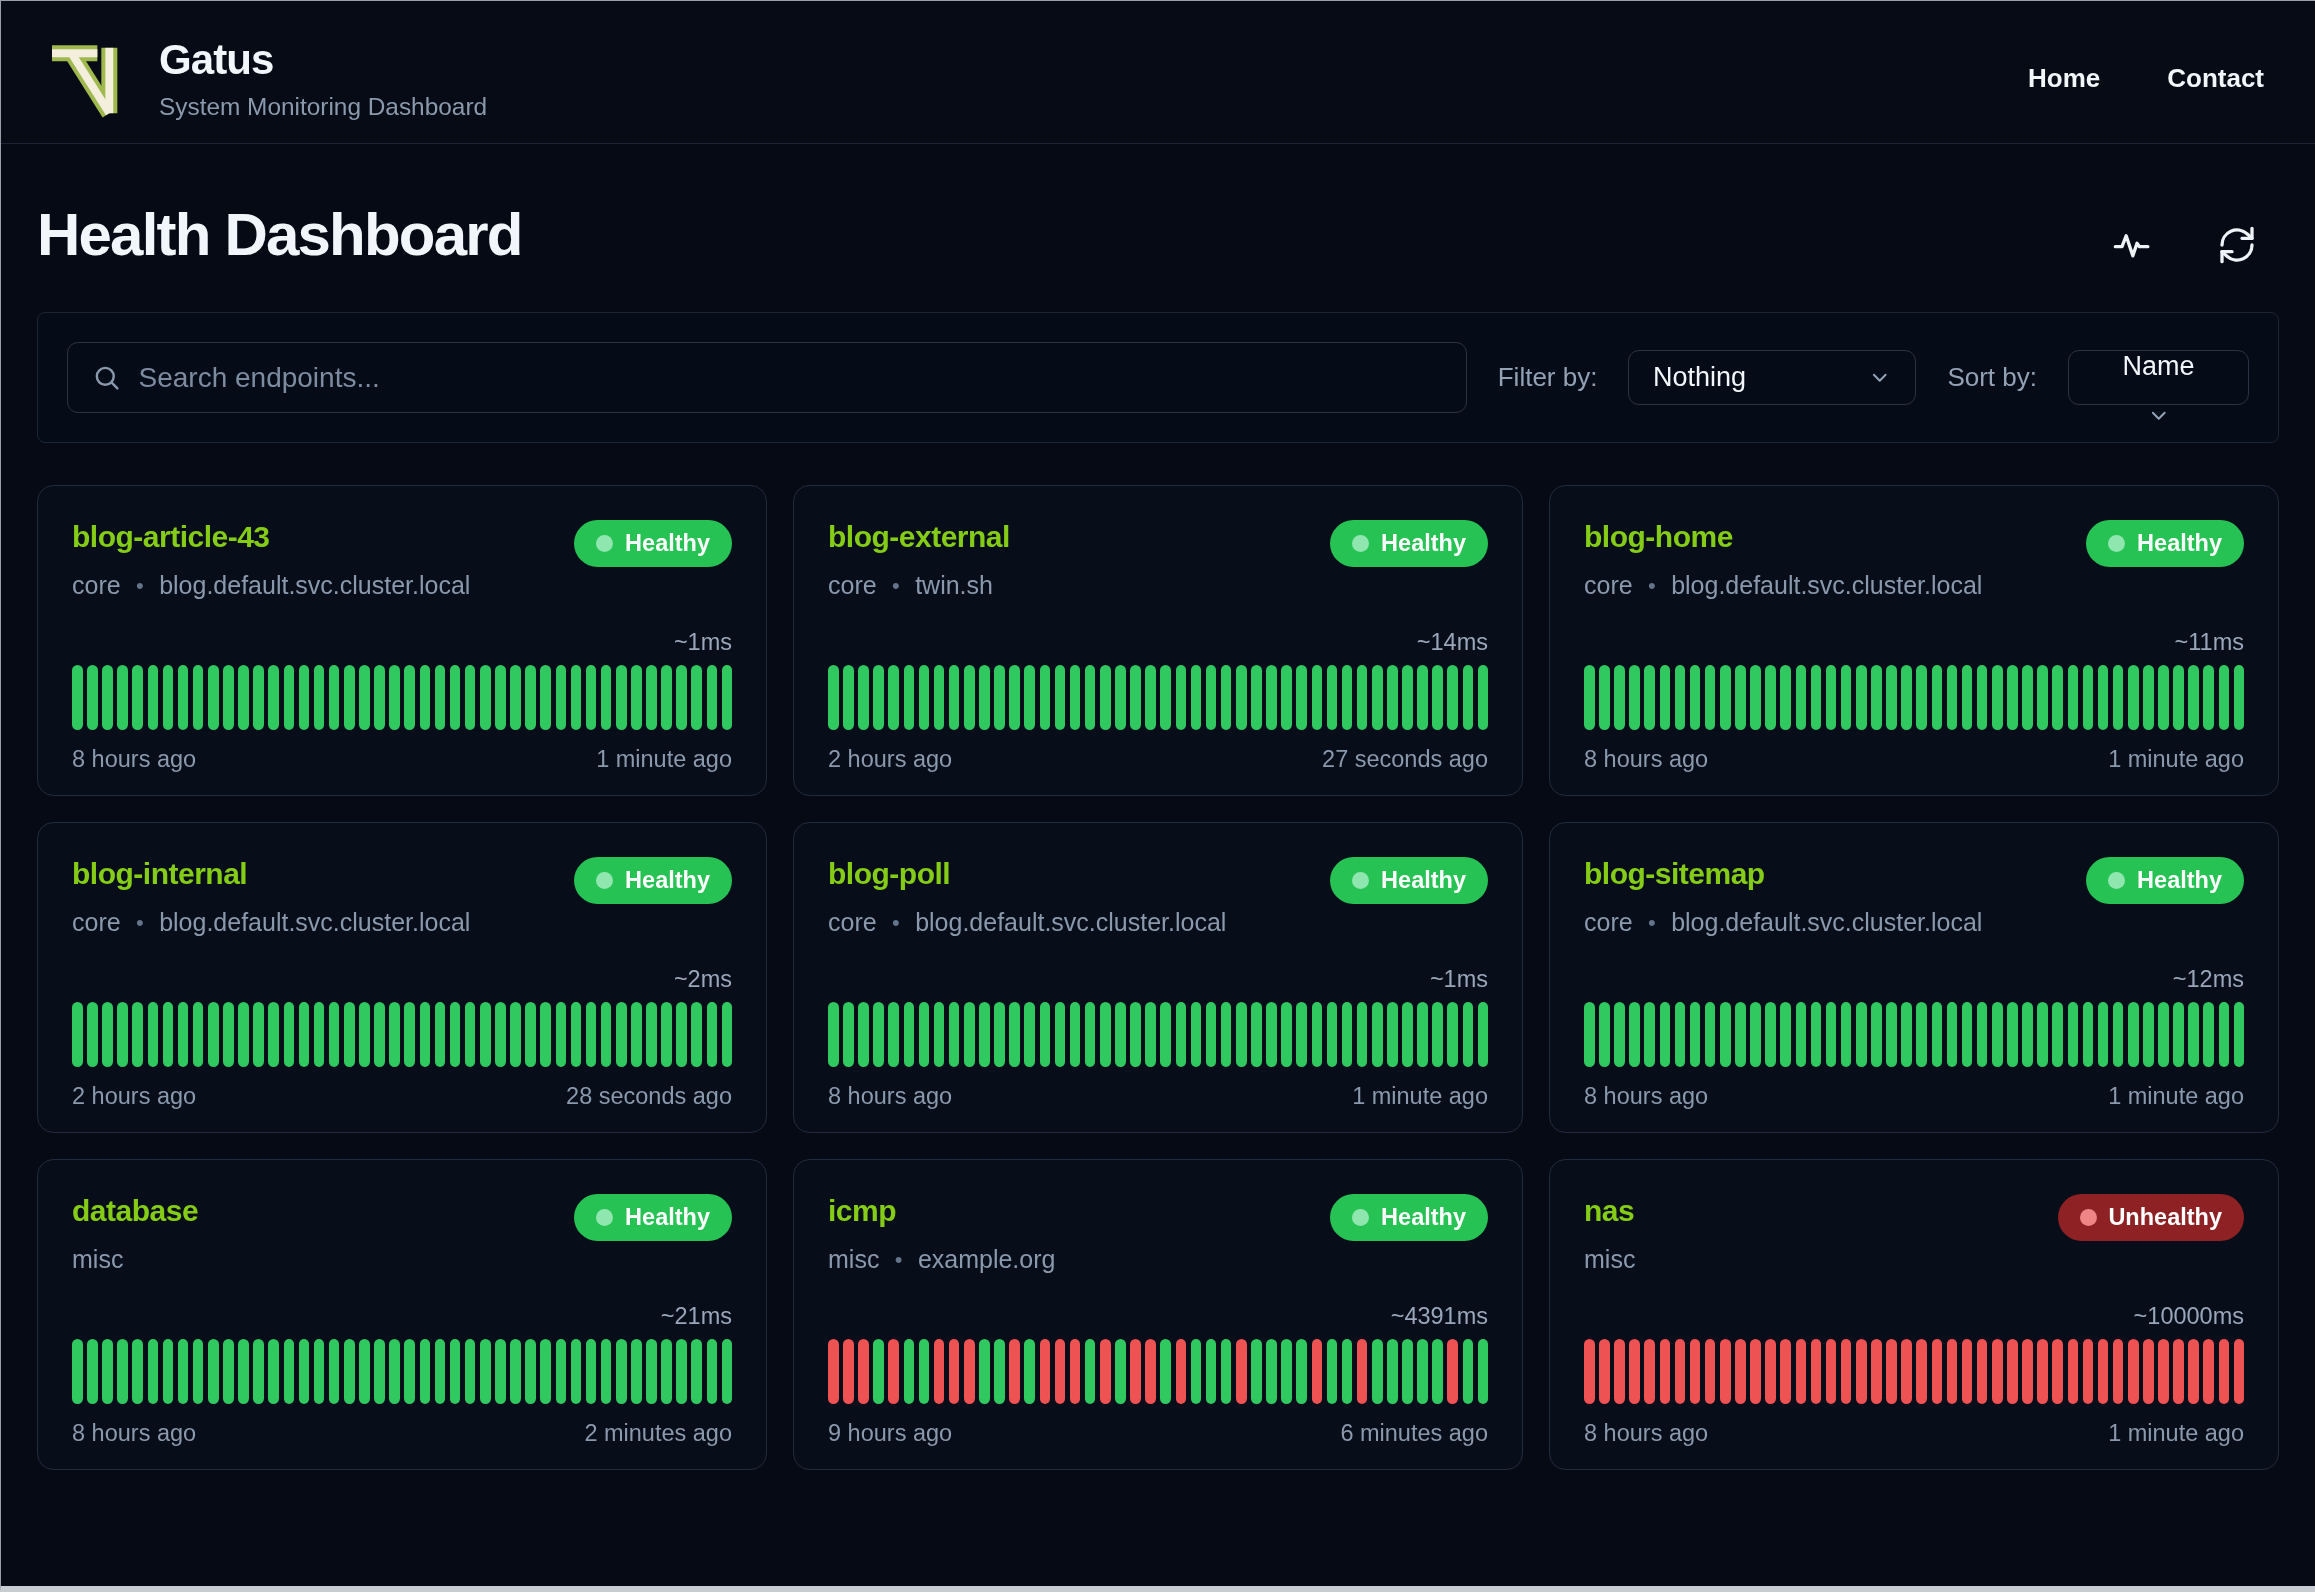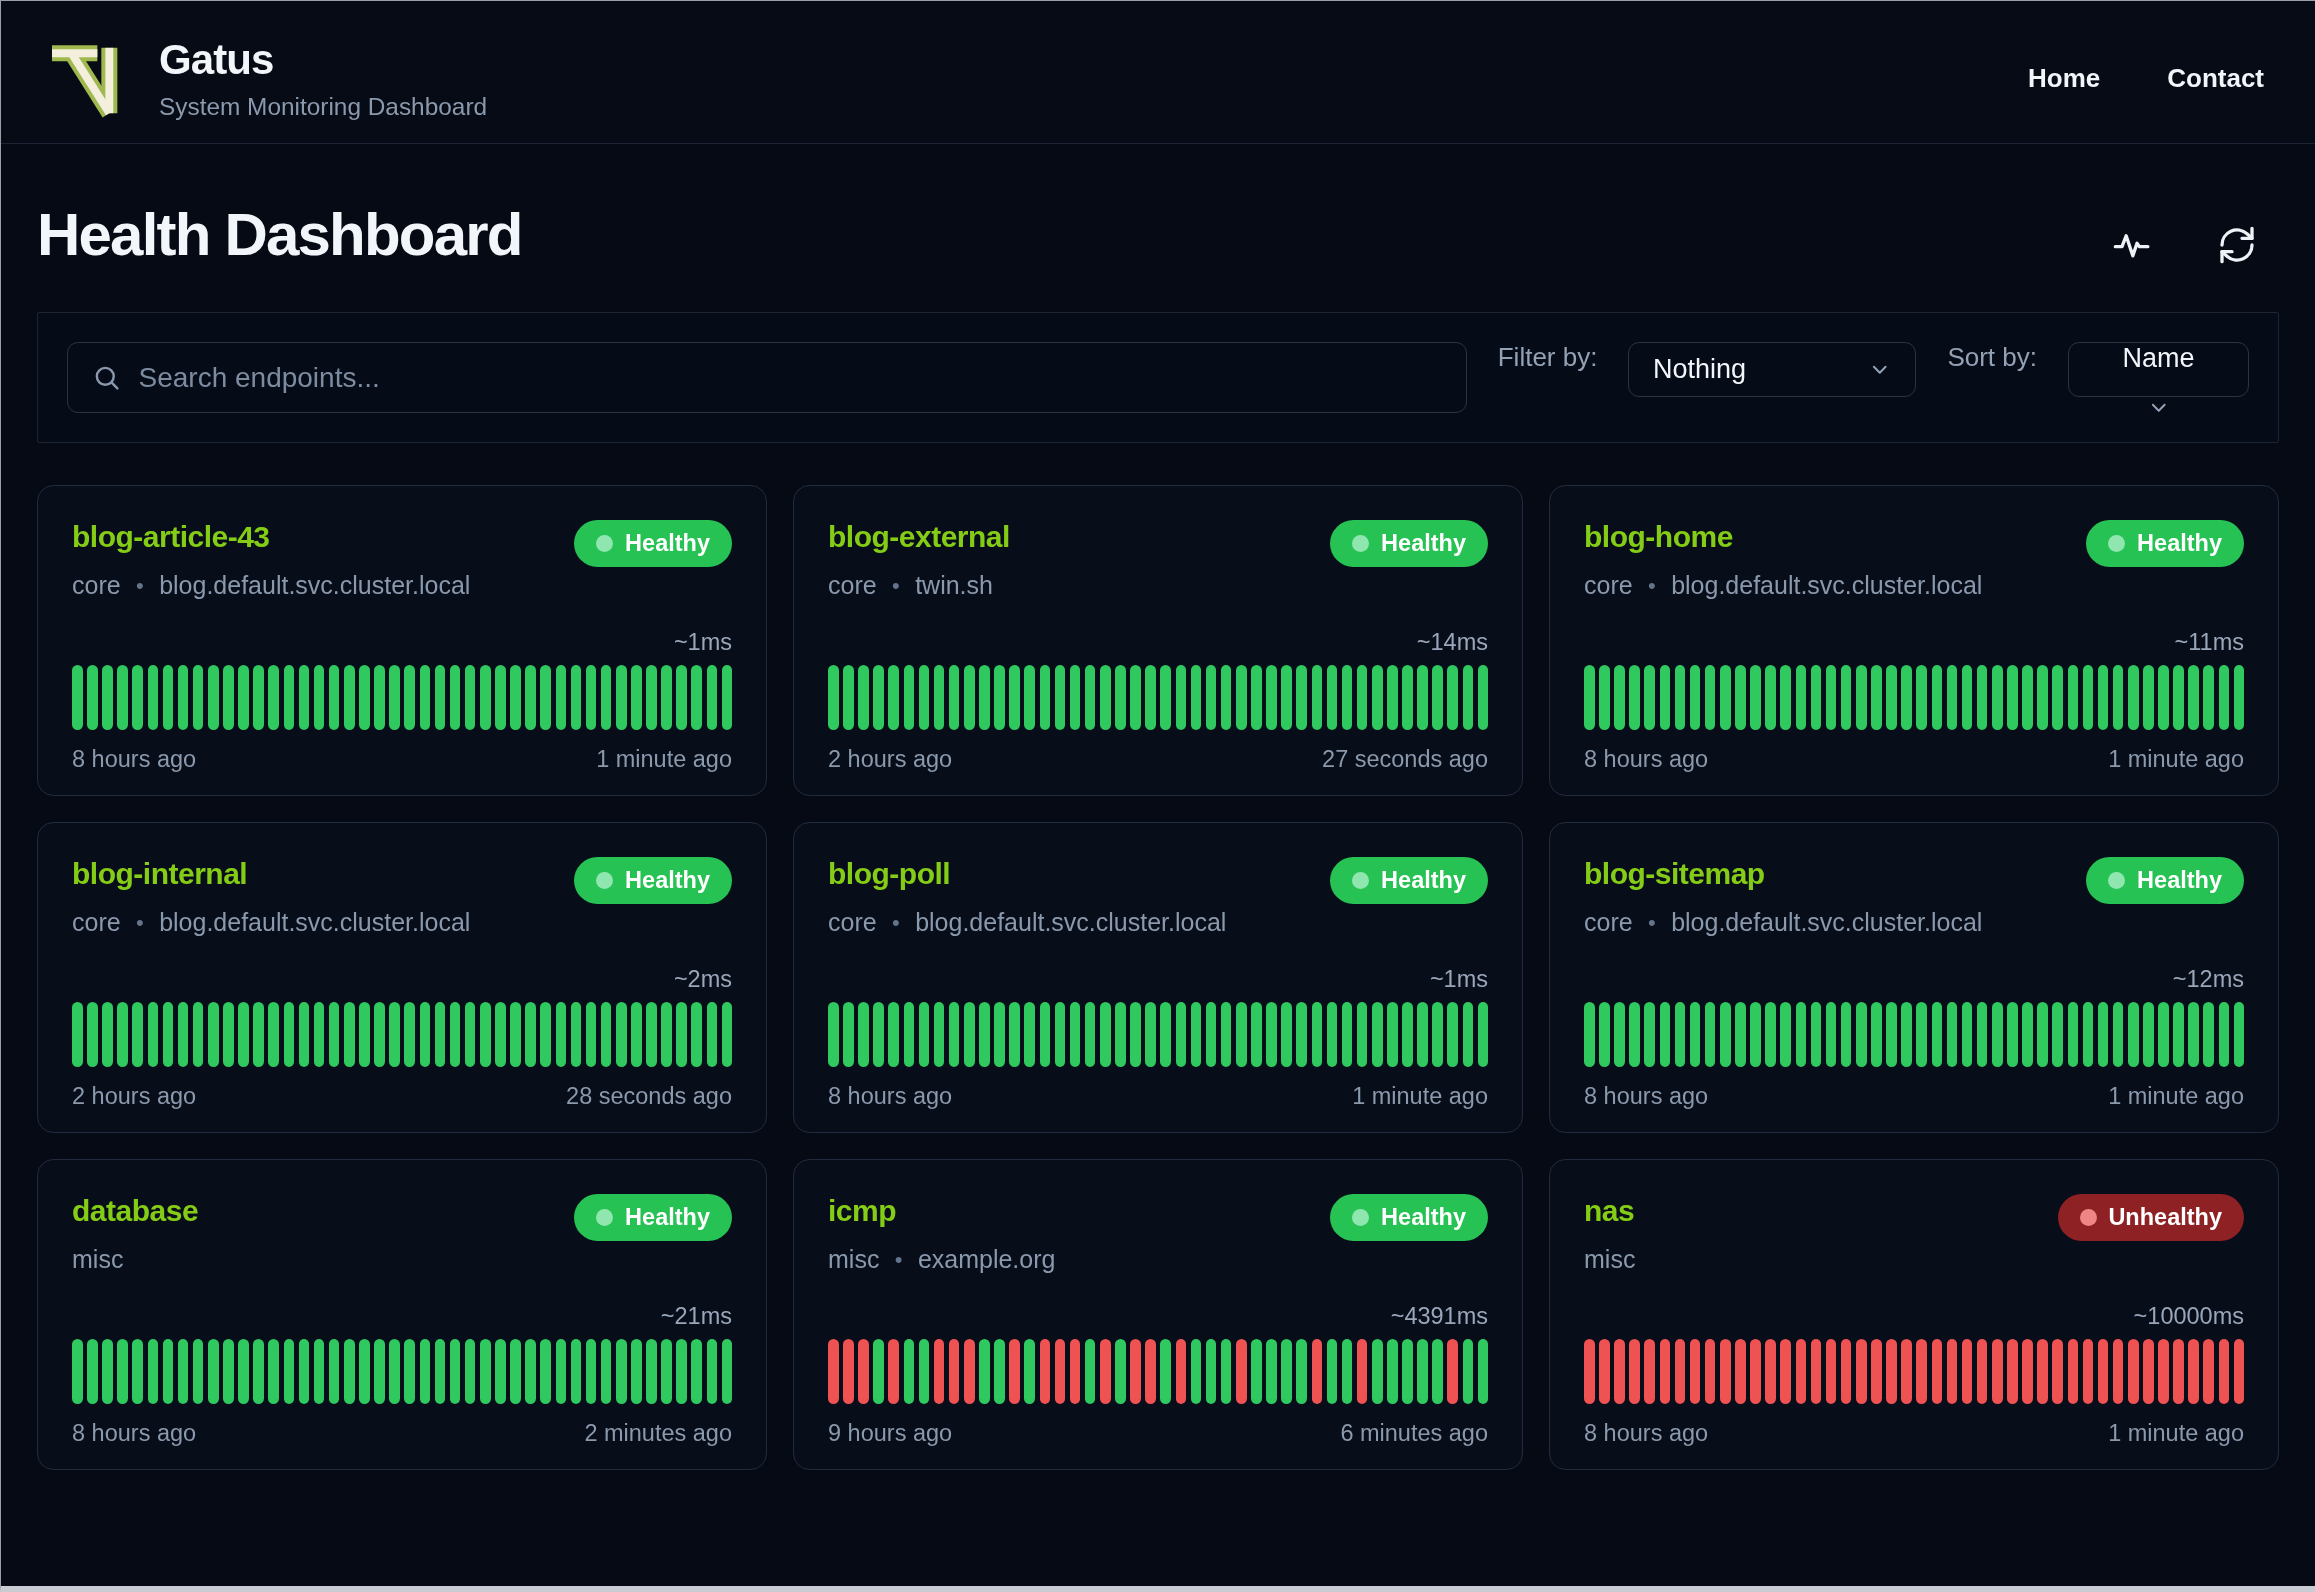--- a/index.html
+++ b/index.html
@@ -52,23 +52,23 @@
   .page-title{font-size:60px;font-weight:800;letter-spacing:-1.8px;}
   .page-sub{margin-top:22px;font-size:27px;color:var(--muted);}
   .head-actions{display:flex;gap:65px;margin-top:25px;margin-right:7.2px;}
   .icon-btn{width:40px;height:40px;color:#eef2f7;cursor:pointer;background:none;border:none;}
   .icon-btn svg{width:40px;height:40px;display:block;}
   
   .toolbar{
     margin:43px 36px 0 36px;
     background:#060c17;
     border:1.8px solid #1d2535;
-    border-radius:2px;
+    border-radius:8px;
     padding:29px;
-    display:flex;align-items:flex-start;gap:31px;
+    display:flex;align-items:center;gap:31px;
   }
   .search-box{
     flex:1;height:71px;
     border:1.8px solid #2a3344;border-radius:11px;
     display:flex;align-items:center;gap:18px;
     padding:0 23.5px;background:transparent;
   }
   .search-box svg{width:29px;height:29px;color:#8b99ad;flex:0 0 auto;}
   .search-box input{
     flex:1;background:transparent;border:none;outline:none;

